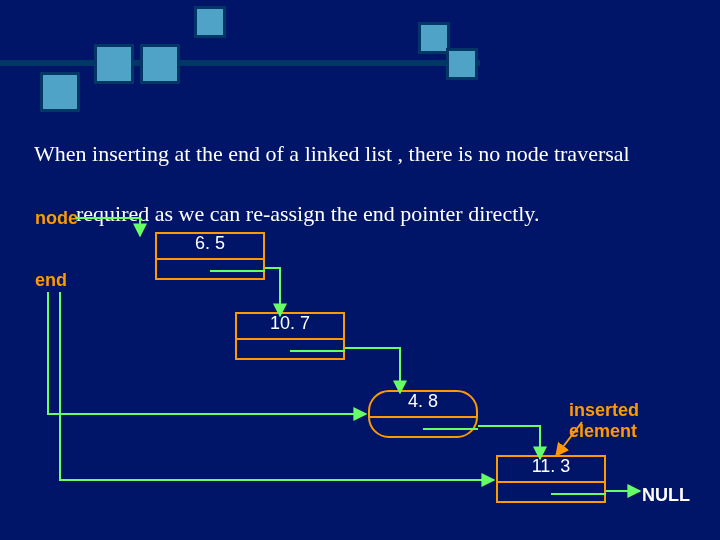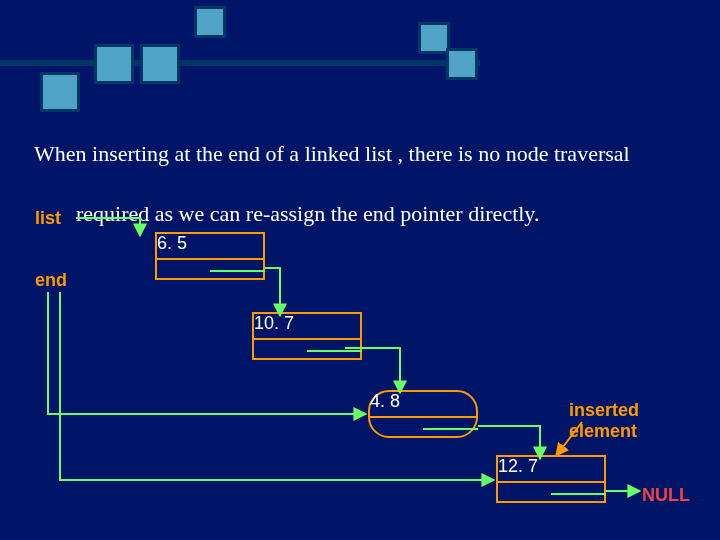--- a/index.html
+++ b/index.html
@@ -67,37 +67,37 @@
     font-family: Arial, Helvetica, sans-serif;
     font-weight: bold;
     font-size: 18px;
     color: #ff9900;
   }
   .lbl-null {
     position: absolute;
     font-family: Arial, Helvetica, sans-serif;
     font-weight: bold;
     font-size: 18px;
-    color: #ef4444;
+    color: #ffffff;
   }
   
   .node {
     position: absolute;
     width: 110px;
     height: 48px;
     border: 2px solid #ff9900;
     box-sizing: border-box;
     background: transparent;
   }
   .node .val {
     position: absolute;
     left: 0;
     top: -1px;
     width: 100%;
-    text-align: left;
+    text-align: center;
     font-family: Arial, Helvetica, sans-serif;
     font-size: 18px;
     color: #ffffff;
   }
   .node .mid {
     position: absolute;
     left: -2px;
     right: -2px;
     top: 24px;
     height: 0;
@@ -132,42 +132,42 @@
   <div class="sq" style="left:446px; top:48px; width:32px; height:32px;"></div>
   <div class="sq" style="left:94px;  top:44px; width:40px; height:40px;"></div>
   <div class="sq" style="left:140px; top:44px; width:40px; height:40px;"></div>
   <div class="sq" style="left:40px;  top:72px; width:40px; height:40px;"></div>
 
   <div class="para">
     <span>When inserting at the end of a linked list , there is no node traversal</span>
     <span class="indent">required as we can re-assign the end pointer directly.</span>
   </div>
 
-  <div class="lbl" style="left:35px; top:208px;">list</div>
+  <div class="lbl" style="left:35px; top:208px;">node</div>
   <div class="lbl" style="left:35px; top:270px;text-align:center;">end</div>
   <div class="lbl-inserted" style="left:569px; top:400px;">inserted element</div>
   <div class="lbl-null" style="left:642px; top:485px;">NULL</div>
 
   <div class="node" style="left:155px; top:232px;">
     <div class="val">6. 5</div>
     <div class="mid"></div>
     <div class="ptrline"></div>
   </div>
-  <div class="node" style="left:252px; top:312px;">
+  <div class="node" style="left:235px; top:312px;">
     <div class="val">10. 7</div>
     <div class="mid"></div>
     <div class="ptrline"></div>
   </div>
   <div class="node" style="left:368px; top:390px;border-radius:21px;">
     <div class="val">4. 8</div>
     <div class="mid"></div>
     <div class="ptrline"></div>
   </div>
   <div class="node" style="left:496px; top:455px;">
-    <div class="val">12. 7</div>
+    <div class="val">11. 3</div>
     <div class="mid"></div>
     <div class="ptrline"></div>
   </div>
 
   <svg class="arrows" viewBox="0 0 720 540">
     <defs>
       <marker id="ahGreen" viewBox="0 0 10 10" refX="9" refY="5" markerWidth="7" markerHeight="7" orient="auto-start-reverse">
         <path d="M 0 0 L 10 5 L 0 10 z" fill="#66ff66"></path>
       </marker>
       <marker id="ahOrange" viewBox="0 0 10 10" refX="9" refY="5" markerWidth="7" markerHeight="7" orient="auto-start-reverse">

